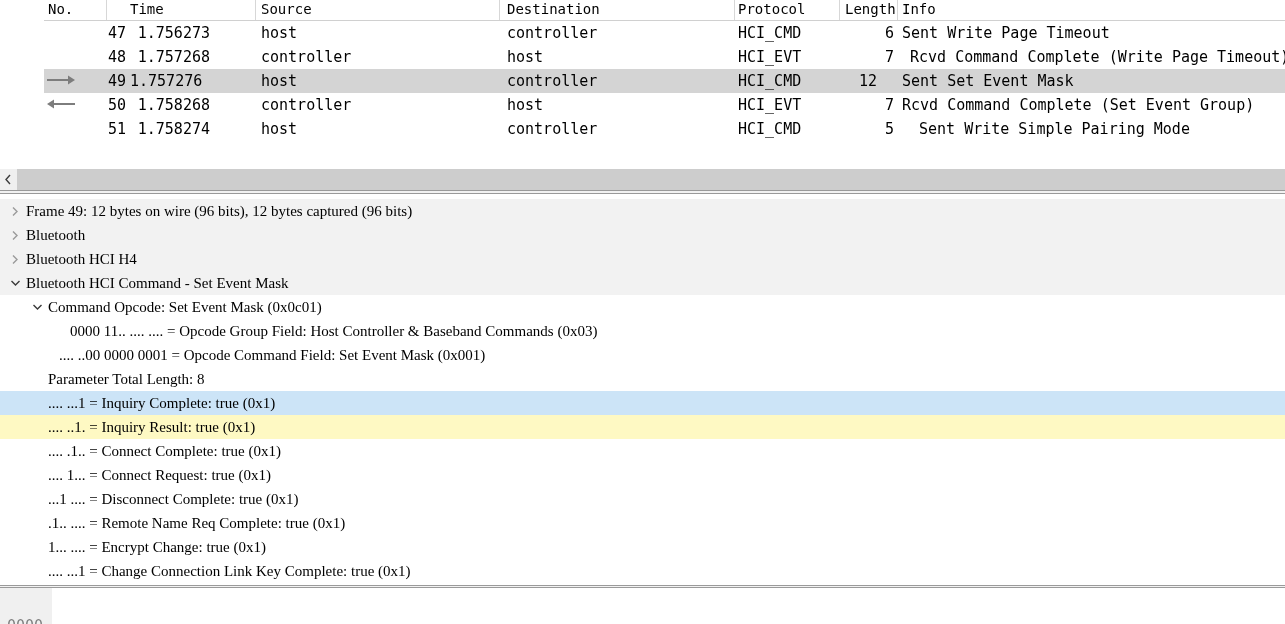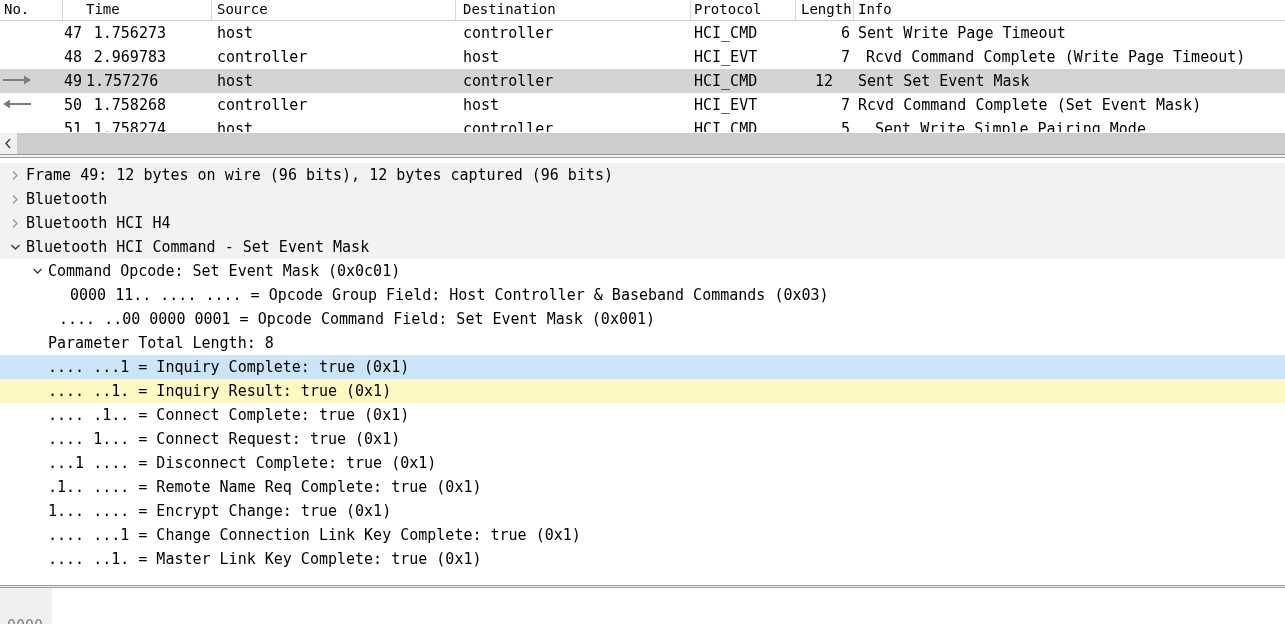--- a/index.html
+++ b/index.html
@@ -19,25 +19,26 @@
   .app {
     width: 1285px;
     height: 624px;
     display: flex;
     flex-direction: column;
     position: relative;
   }
 
   
   .packet-list {
-    height: 132px;
+    height: 168px;
     position: relative;
     background: #ffffff;
     overflow: hidden;
     flex: 0 0 auto;
+    padding-left: 44px;
   }
   .pl-header {
     height: 21px;
     position: relative;
     background: #ffffff;
     border-bottom: 1px solid #d0d0d0;
     box-sizing: border-box;
   }
   .pl-header .col {
     position: absolute;
@@ -121,20 +122,21 @@
     flex: 0 0 auto;
   }
 
   
   .detail-pane {
     flex: 1 1 auto;
     position: relative;
     background: #ffffff;
     overflow: hidden;
     padding-top: 5px;
+    font-family: Liberation Serif, serif;
   }
   .tree-row {
     height: 24px;
     line-height: 24px;
     position: relative;
     white-space: nowrap;
     font-size: 15px;
   }
   .tree-row.shade { background: #f2f2f2; }
   .tree-row.hl-strong { background: #cce4f7; }
@@ -218,21 +220,21 @@
           <span class="cell no" style="left: 4px; width: 78px; text-align: right;">47</span>
           <span class="cell time" style="left: 86px; width: 80px; text-align: right;">1.756273</span>
           <span class="cell source" style="left: 217px;">host</span>
           <span class="cell destination" style="left: 463px;">controller</span>
           <span class="cell protocol" style="left: 694px;">HCI_CMD</span>
           <span class="cell length" style="left: 798px; width: 52px; text-align: right;">6</span>
           <span class="cell info" style="left: 858px;">Sent Write Page Timeout</span>
         </div>
         <div class="pl-row">
           <span class="cell no" style="left: 4px; width: 78px; text-align: right;">48</span>
-          <span class="cell time" style="left: 86px; width: 80px; text-align: right;">2.969783</span>
+          <span class="cell time" style="left: 86px; width: 80px; text-align: right;">1.757268</span>
           <span class="cell source" style="left: 217px;">controller</span>
           <span class="cell destination" style="left: 463px;">host</span>
           <span class="cell protocol" style="left: 694px;">HCI_EVT</span>
           <span class="cell length" style="left: 798px; width: 52px; text-align: right;">7</span>
           <span class="cell info" style="left: 866px;">Rcvd Command Complete (Write Page Timeout)</span>
         </div>
         <div class="pl-row selected">
           <span class="dir-arrow">
             <svg width="30" height="14" viewBox="0 0 30 14">
               <line x1="1" y1="7" x2="24" y2="7" stroke="#7d7d7d" stroke-width="2"></line>
@@ -253,21 +255,21 @@
               <line x1="6" y1="7" x2="29" y2="7" stroke="#7d7d7d" stroke-width="2"></line>
               <polygon points="8,2.5 1,7 8,11.5" fill="#7d7d7d"></polygon>
             </svg>
           </span>
           <span class="cell no" style="left: 4px; width: 78px; text-align: right;">50</span>
           <span class="cell time" style="left: 86px; width: 80px; text-align: right;">1.758268</span>
           <span class="cell source" style="left: 217px;">controller</span>
           <span class="cell destination" style="left: 463px;">host</span>
           <span class="cell protocol" style="left: 694px;">HCI_EVT</span>
           <span class="cell length" style="left: 798px; width: 52px; text-align: right;">7</span>
-          <span class="cell info" style="left: 858px;">Rcvd Command Complete (Set Event Mask)</span>
+          <span class="cell info" style="left: 858px;">Rcvd Command Complete (Set Event Group)</span>
         </div>
         <div class="pl-row">
           <span class="cell no" style="left: 4px; width: 78px; text-align: right;">51</span>
           <span class="cell time" style="left: 86px; width: 80px; text-align: right;">1.758274</span>
           <span class="cell source" style="left: 217px;">host</span>
           <span class="cell destination" style="left: 463px;">controller</span>
           <span class="cell protocol" style="left: 694px;">HCI_CMD</span>
           <span class="cell length" style="left: 798px; width: 52px; text-align: right;">5</span>
           <span class="cell info" style="left: 875px;">Sent Write Simple Pairing Mode</span>
         </div>

